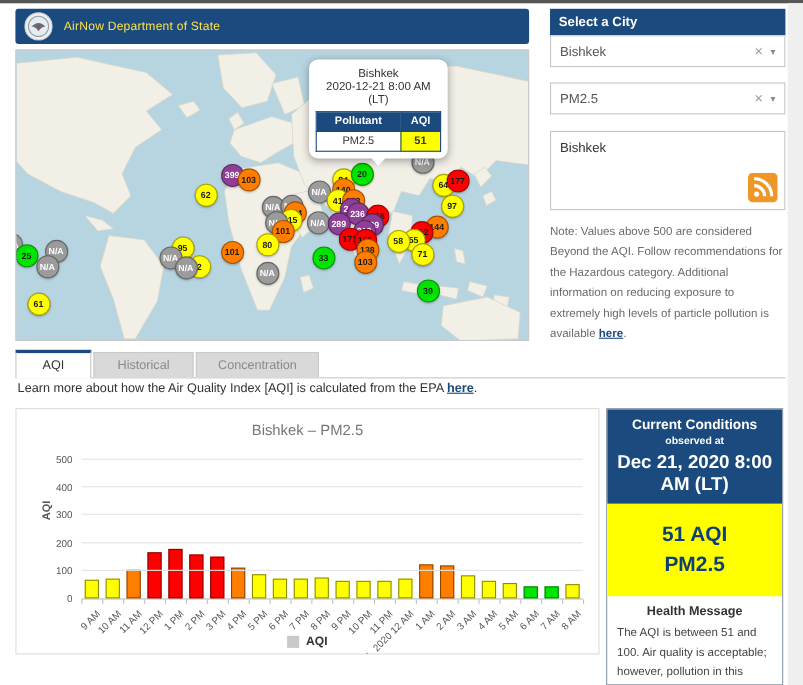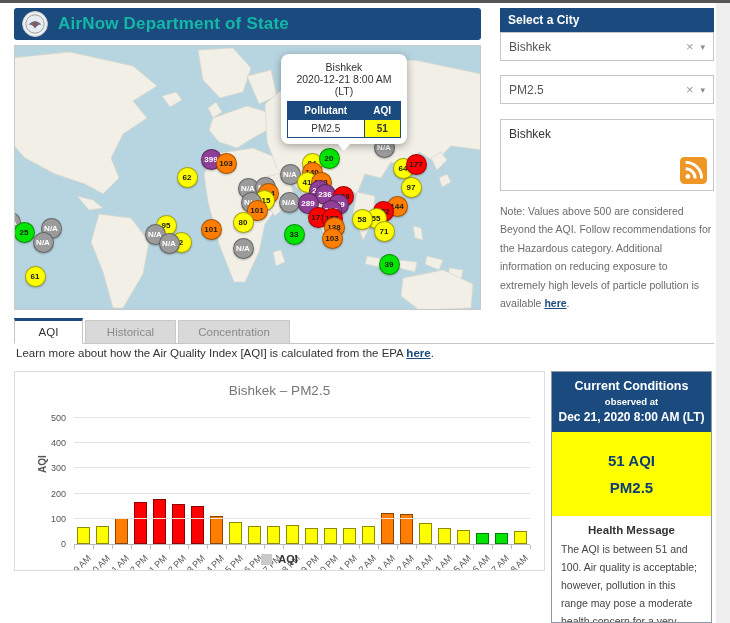--- a/index.html
+++ b/index.html
@@ -4,21 +4,21 @@
 <style>
   html,body{margin:0;padding:0;}
   body{width:730px;height:623px;overflow:hidden;position:relative;background:#ffffff;
        font-family:"Liberation Sans",sans-serif;-webkit-font-smoothing:antialiased;}
   .topstrip{position:absolute;top:0;left:0;right:0;height:3px;background:#565656;}
   .right-gutter{position:absolute;top:3px;right:0;width:14px;height:620px;background:#efefef;}
 
   
   .header-bar{position:absolute;left:14px;top:8px;width:467px;height:32px;background:#1a4a7e;
               border-radius:3px;display:flex;align-items:center;gap:10px;padding-left:8px;box-sizing:border-box;}
-  .header-bar .title{color:#14b8a6;font-size:17px;font-weight:bold;letter-spacing:.2px;}
+  .header-bar .title{color:#fde047;font-size:11px;font-weight:normal;letter-spacing:.2px;}
   .seal{width:26px;height:26px;flex:0 0 auto;}
 
   .map-panel{position:absolute;left:14px;top:45px;width:467px;height:265px;border:1px solid #c9c9c9;
              box-sizing:border-box;background:#b7d5e1;overflow:hidden;}
   .map-svg{position:absolute;left:0;top:0;}
   .marker{position:absolute;width:21px;height:21px;border-radius:50%;border:1px solid rgba(0,0,0,.35);
           display:flex;align-items:center;justify-content:center;font-size:8px;font-weight:bold;
           box-shadow:0 1px 2px rgba(0,0,0,.25);box-sizing:border-box;cursor:pointer;}
   .popup{position:absolute;left:266px;top:8px;width:114px;background:#fff;border-radius:8px;
          box-shadow:0 2px 8px rgba(0,0,0,.35);padding:7px 6px 6px;text-align:center;
@@ -49,21 +49,21 @@
   .tabs{position:absolute;left:14px;top:318px;width:700px;display:flex;align-items:flex-end;
         border-bottom:1px solid #c6c6c6;}
   .tab{text-align:center;font-size:11.5px;padding:5px 0;box-sizing:border-box;cursor:pointer;}
   .tab.active{width:69px;background:#fff;border:1px solid #c6c6c6;border-bottom:1px solid #fff;
         border-top:3px solid #1a4a7e;color:#333;margin-bottom:-1px;}
   .tab.inactive{background:#d9d9d9;border:1px solid #c9c9c9;border-bottom:none;color:#8a8a8a;margin-left:2px;}
   .tab.t2{width:112px;}.tab.t3{width:91px;}
   .epa-line{position:absolute;left:16px;top:347px;font-size:11.5px;color:#333;}
 
   
-  .chart-panel{position:absolute;left:14px;top:371px;width:531px;height:200px;border:1px solid #dcdcdc;
+  .chart-panel{position:absolute;left:14px;top:371px;width:531px;height:224px;border:1px solid #dcdcdc;
                background:#fff;box-sizing:border-box;overflow:hidden;}
   .chart-title{text-align:center;margin-top:11px;font-size:13.5px;color:#767676;}
   .plot{position:relative;margin:20px 14px 0 59px;height:126px;border-bottom:1px solid #b9b9b9;}
   .gridline{position:absolute;left:0;right:0;height:1px;background:#e4e4e4;}
   .ytick{position:absolute;left:-40px;width:32px;text-align:right;font-size:9px;color:#555;}
   .ylab{position:absolute;left:16px;top:472px;font-size:10px;font-weight:bold;color:#555;
         transform:rotate(-90deg);transform-origin:0 0;position:absolute;}
   .bars{position:absolute;left:0;bottom:0;display:flex;align-items:flex-end;height:126px;}
   .slot{width:19px;display:flex;justify-content:center;align-items:flex-end;height:100%;}
   .bar{width:13px;border:1px solid rgba(0,0,0,.45);box-sizing:border-box;}
@@ -74,23 +74,23 @@
   .legend{position:absolute;bottom:5px;left:0;right:0;display:flex;justify-content:center;
           align-items:center;gap:6px;font-size:11px;font-weight:bold;color:#333;}
   .legend .swatch{width:11px;height:11px;background:#c9c9c9;display:inline-block;}
 
   
   .cc{position:absolute;left:551px;top:371px;width:161px;height:252px;border:1px solid #8d9aa8;
       box-sizing:border-box;background:#fff;overflow:hidden;}
   .cc-header{background:#1a4a7e;color:#ffffff;text-align:center;padding:7px 4px 8px;}
   .cc-header .l1{font-size:12.5px;font-weight:bold;}
   .cc-header .l2{font-size:9.5px;font-weight:bold;margin-top:3px;}
-  .cc-header .l3{font-size:12px;font-weight:bold;margin-top:3px;}
+  .cc-header .l3{font-size:17px;font-weight:bold;margin-top:3px;}
   .cc-aqi{background:#ffff00;color:#0d3e78;text-align:center;padding:15px 20px;font-weight:bold;
-          font-size:15px;line-height:27px;}
+          font-size:19px;line-height:27px;}
   .cc-health-title{font-size:11.5px;font-weight:bold;text-align:center;color:#333;margin:8px 0 4px;}
   .cc-health-text{font-size:10.5px;color:#444;line-height:1.72;padding:0 9px;}
 </style>
 </head>
 <body>
 
 <div class="topstrip"></div>
 <div class="right-gutter"></div>
 
 <div class="header-bar">

